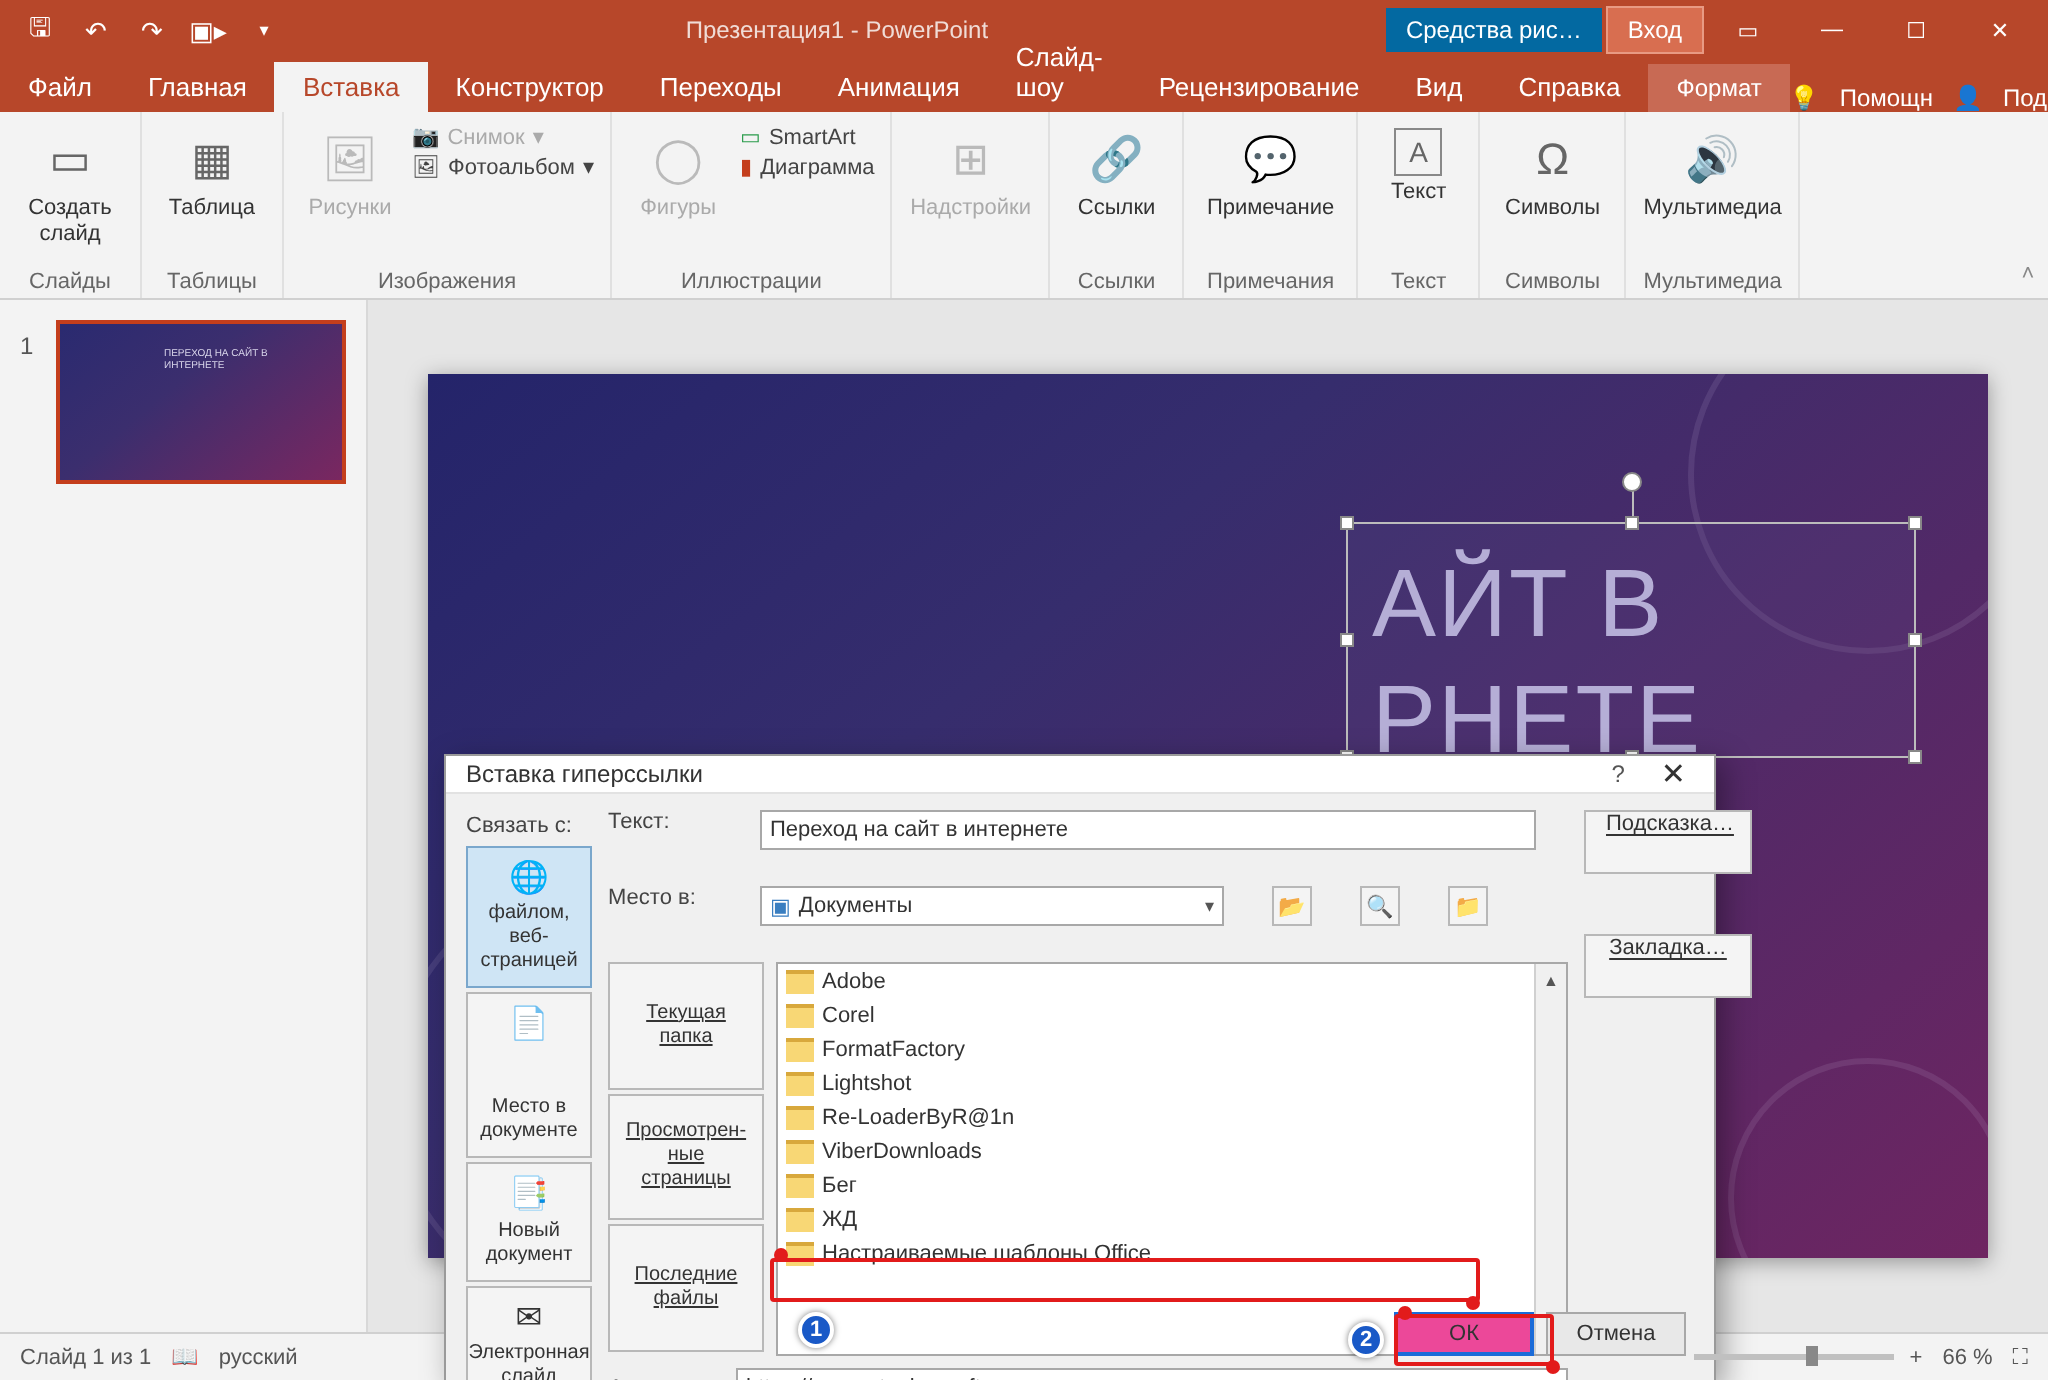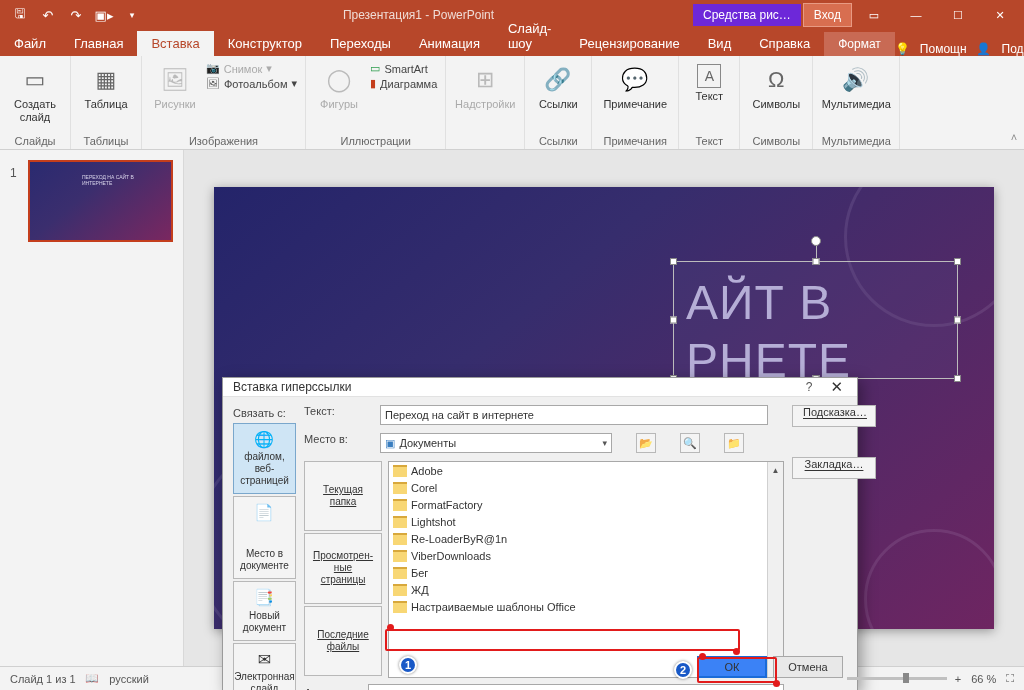--- a/index.html
+++ b/index.html
@@ -4,21 +4,21 @@
 <style>
   * { box-sizing: border-box; margin: 0; padding: 0; font-family: "Segoe UI", Tahoma, sans-serif; }
   body { width: 1024px; height: 690px; background: #fff; overflow: hidden; font-size: 12px; color: #333; }
 
   
   .titlebar { height: 30px; background: #b7472a; display: flex; align-items: center; color: #fff; }
   .qat { display: flex; align-items: center; padding-left: 8px; gap: 4px; }
   .qat-btn { width: 24px; height: 24px; display: flex; align-items: center; justify-content: center; font-size: 13px; }
   .title-center { flex: 1; text-align: center; font-size: 12px; color: #f0dcd6; }
   .title-right { display: flex; align-items: center; gap: 2px; padding-right: 4px; }
-  .title-tab { padding: 4px 10px; background: #6d28d9; font-size: 12px; }
+  .title-tab { padding: 4px 10px; background: #0369a1; font-size: 12px; }
   .login-btn { padding: 4px 10px; background: #d86e50; font-size: 12px; border: 1px solid #e89a83; }
   .win-btn { width: 40px; height: 30px; display: flex; align-items: center; justify-content: center; font-size: 11px; }
 
   
   .ribbon-tabs { height: 26px; background: #b7472a; display: flex; align-items: flex-end; color: #fff; }
   .ribbon-tab { padding: 5px 14px; font-size: 13px; }
   .ribbon-tab.active { background: #f3f3f3; color: #b7472a; }
   .ribbon-right { margin-left: auto; display: flex; align-items: center; gap: 10px; padding-right: 14px; font-size: 12px; }
   .tab-format { padding: 5px 14px; background: #c86a54; }
 
@@ -76,21 +76,21 @@
   .link-to-label { font-size: 11px; color: #444; padding: 2px 0 4px; }
   .link-tab { border: 1px solid #b8b8b8; background: #f4f4f4; display: flex; flex-direction: column; align-items: center; justify-content: center; padding: 6px 2px; font-size: 10px; text-align: center; line-height: 1.2; margin-bottom: 2px; min-height: 52px;}
   .link-tab.active { background: #cfe5f5; border-color: #7aa7cc; }
   .link-tab .ic { font-size: 16px; margin-bottom: 2px; }
 
   .dlg-main { flex: 1; display: flex; flex-direction: column; gap: 6px; }
   .row { display: flex; align-items: flex-start; gap: 24px; }
   .row .r-label { width: 52px; font-size: 11px; color: #444; }
   .text-input { flex: 1; height: 20px; border: 1px solid #a8a8a8; background: #fff; font-size: 11px; padding: 0 4px; display:flex; align-items:center; }
   .se-btn { width: 20px; height: 20px; border: 1px solid #b8b8b8; background: #f4f4f4; display:flex; align-items:center; justify-content:center; font-size:11px; color:#7a5c2e;}
-  .btn-small { height: 22px; padding: 0 10px; border: 1px solid #b8b8b8; background: #f4f4f4; font-size: 11px; white-space: nowrap; }
+  .btn-small { height: 32px; padding: 0 10px; border: 1px solid #b8b8b8; background: #f4f4f4; font-size: 11px; white-space: nowrap; }
   .btn-small.u { text-decoration: underline; text-underline-offset: 2px; }
 
   .browse-box { flex: 1; display: flex; gap: 6px; }
   .browse-tabs { width: 78px; display: flex; flex-direction: column; }
   .browse-tab { flex: 1; border: 1px solid #b8b8b8; background: #f4f4f4; font-size: 10px; line-height: 1.2; display: flex; align-items: center; justify-content: center; text-align: center; margin-bottom: 2px; text-decoration: underline; text-underline-offset: 1px; }
   .file-list { flex: 1; border: 1px solid #a8a8a8; background: #fff; position: relative; overflow: hidden; }
   .file-list .scrollbar { position:absolute; right:0; top:0; bottom:0; width:16px; background:#f0f0f0; border-left:1px solid #d0d0d0;}
   .file-list .scrollbar .up, .file-list .scrollbar .dn { height:16px; display:flex; align-items:center; justify-content:center; font-size:8px; color:#555;}
   .file-list .scrollbar .dn { position:absolute; bottom:0; width:100%;}
   .file-row { display: flex; align-items: center; padding: 0 4px; height: 17px; font-size: 11px; gap: 4px; }
@@ -98,21 +98,21 @@
 
   .addr-row { display: flex; align-items: center; gap: 6px; }
   .addr-row .addr-input { flex: 1; height: 20px; border: 1px solid #a8a8a8; background: #fff; font-size: 11px; padding: 0 4px; display:flex; align-items:center; justify-content:space-between;}
   .addr-dd { color:#555; font-size:9px; }
   .anno-ring { position:absolute; width:18px; height:18px; border-radius:50%; background:#1959c7; color:#fff; display:flex; align-items:center; justify-content:center; font-size:11px; font-weight:bold; border:2px solid #fff; box-shadow:0 0 3px rgba(0,0,0,.5);}
   .anno-box { position:absolute; border:2px solid #e21b1b; border-radius:2px; pointer-events:none;}
   .anno-dot { position:absolute; width:7px; height:7px; border-radius:50%; background:#e21b1b;}
 
   .dlg-buttons { position: absolute; bottom: 12px; right: 14px; display: flex; gap: 6px; }
   .dlg-btn { width: 70px; height: 22px; border: 1px solid #a8a8a8; background: #e8e8e8; font-size: 11px; display:flex; align-items:center; justify-content:center;}
-  .dlg-btn.primary { border: 2px solid #1a6bd8; background: #3b82f6; }
+  .dlg-btn.primary { border: 2px solid #1a6bd8; background: #ec4899; }
 
   
   .statusbar { height: 24px; background: #f3f3f3; border-top: 1px solid #d0d0d0; display: flex; align-items: center; font-size: 11px; color: #555; padding: 0 10px; }
   .statusbar .sep { flex: 1; }
   .view-btn { width: 26px; height: 18px; display:flex; align-items:center; justify-content:center; font-size:12px; color:#666; border-left:1px solid #ddd;}
   .zoom-slider { width: 100px; height: 3px; background:#c0c0c0; margin:0 8px; position:relative;}
   .zoom-slider .knob { width:6px; height:10px; background:#888; position:absolute; left:56px; top:-4px;}
 </style>
 </head>
 <body>

